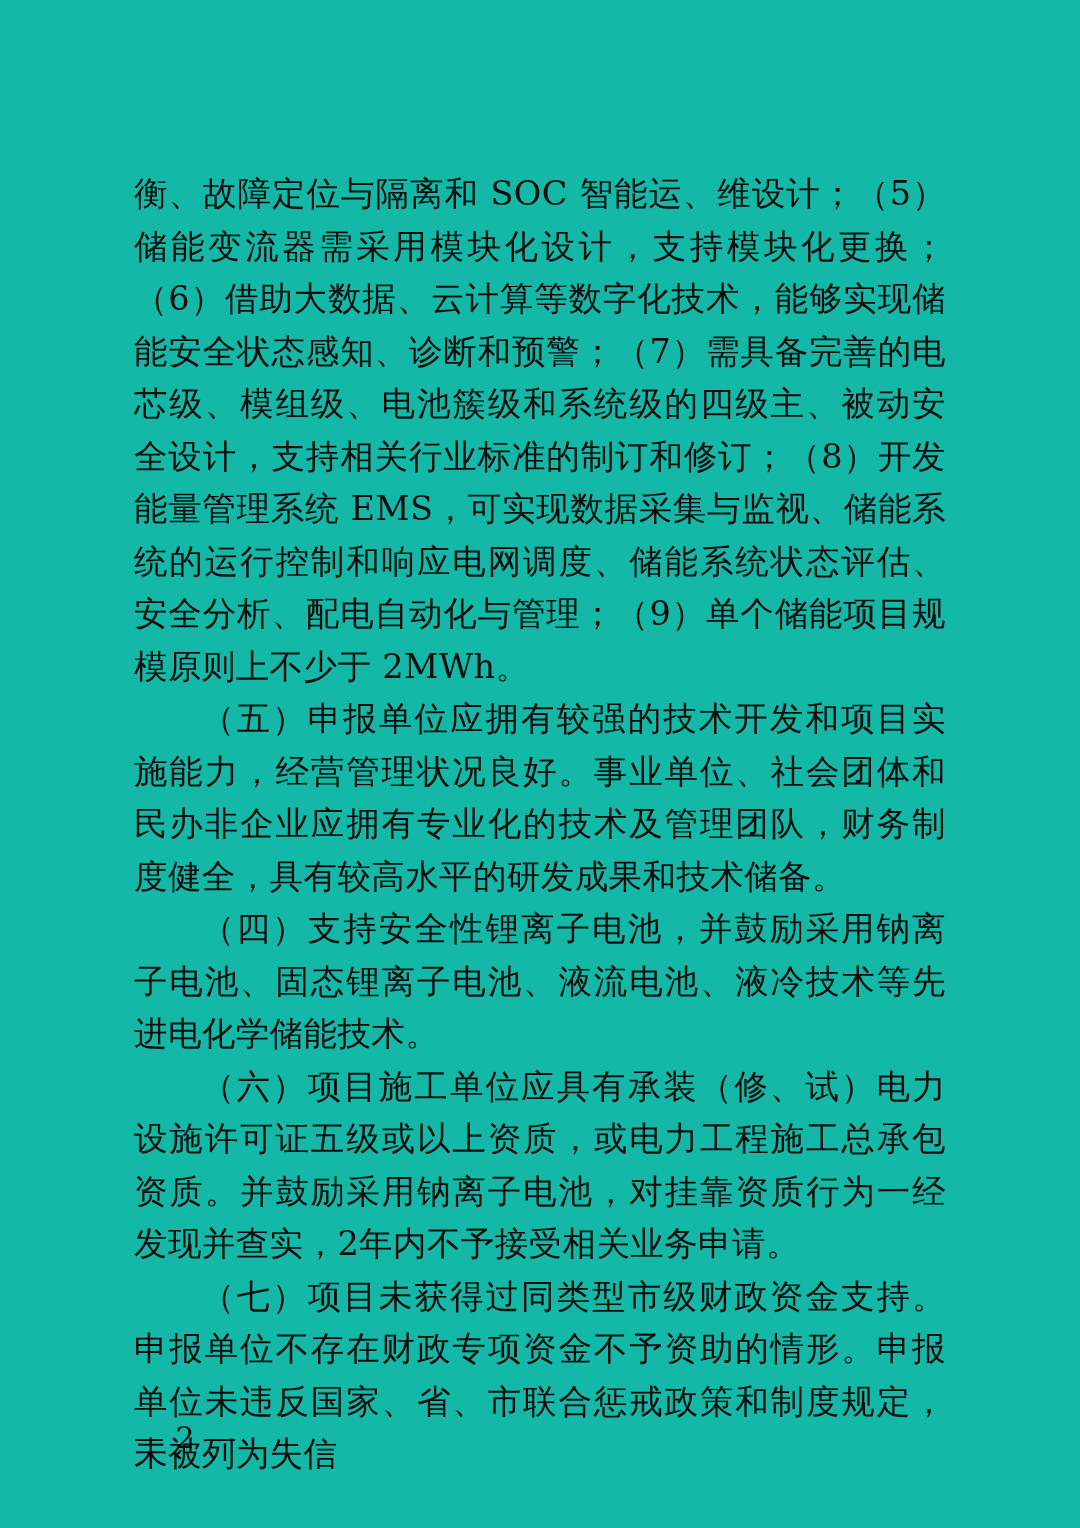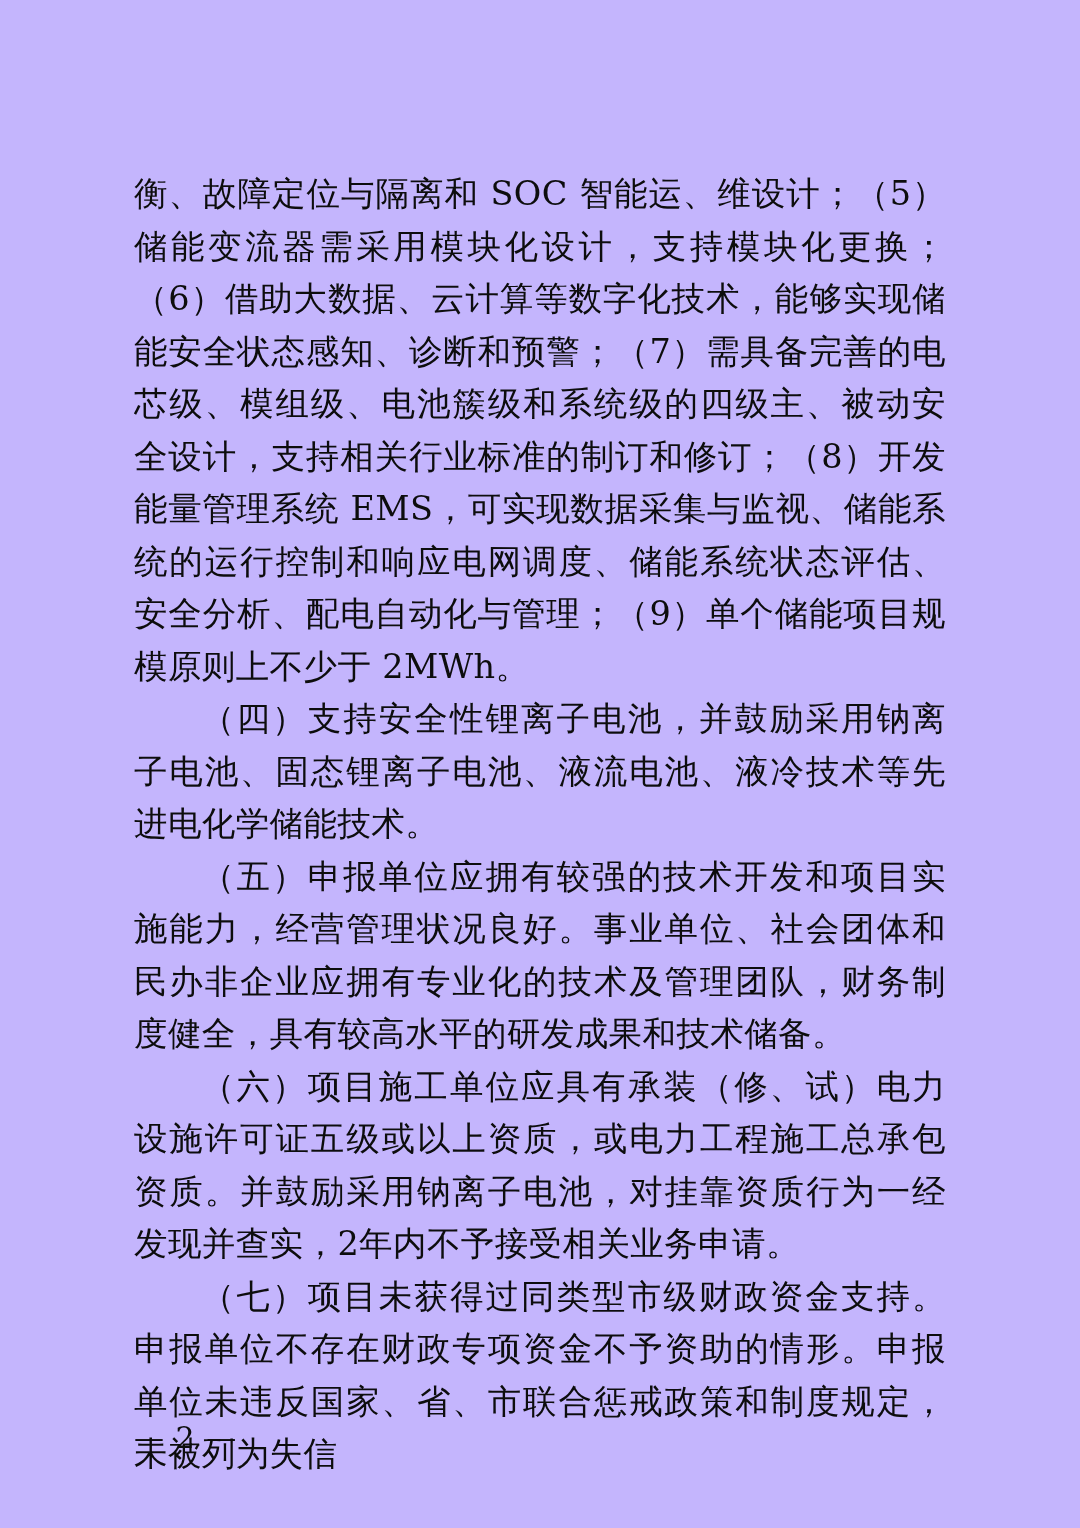--- a/index.html
+++ b/index.html
@@ -4,21 +4,21 @@
 <style>
   html, body {
     margin: 0;
     padding: 0;
     background: #ffffff;
   }
   .page {
     position: relative;
     width: 1080px;
     height: 1528px;
-    background: #c4b5fd;
+    background: #14b8a6;
     overflow: hidden;
     font-family: "DejaVu Serif", "Liberation Serif", serif;
     color: #0d0d0d;
   }
   .body-area {
     position: absolute;
     left: 134px;
     top: 168px;
     width: 812px;
   }
@@ -46,21 +46,21 @@
     letter-spacing: 1px;
   }
 </style>
 </head>
 <body>
 
 <div class="page">
 
   <div class="body-area">
     <p class="para">衡、故障定位与隔离和 SOC 智能运、维设计；（5）储能变流器需采用模块化设计，支持模块化更换；（6）借助大数据、云计算等数字化技术，能够实现储能安全状态感知、诊断和预警；（7）需具备完善的电芯级、模组级、电池簇级和系统级的四级主、被动安全设计，支持相关行业标准的制订和修订；（8）开发能量管理系统 EMS，可实现数据采集与监视、储能系统的运行控制和响应电网调度、储能系统状态评估、安全分析、配电自动化与管理；（9）单个储能项目规模原则上不少于 2MWh。</p>
+    <p class="para indent">（五）申报单位应拥有较强的技术开发和项目实施能力，经营管理状况良好。事业单位、社会团体和民办非企业应拥有专业化的技术及管理团队，财务制度健全，具有较高水平的研发成果和技术储备。</p>
     <p class="para indent">（四）支持安全性锂离子电池，并鼓励采用钠离子电池、固态锂离子电池、液流电池、液冷技术等先进电化学储能技术。</p>
-    <p class="para indent">（五）申报单位应拥有较强的技术开发和项目实施能力，经营管理状况良好。事业单位、社会团体和民办非企业应拥有专业化的技术及管理团队，财务制度健全，具有较高水平的研发成果和技术储备。</p>
     <p class="para indent">（六）项目施工单位应具有承装（修、试）电力设施许可证五级或以上资质，或电力工程施工总承包资质。并鼓励采用钠离子电池，对挂靠资质行为一经发现并查实，2年内不予接受相关业务申请。</p>
     <p class="para indent">（七）项目未获得过同类型市级财政资金支持。申报单位不存在财政专项资金不予资助的情形。申报单位未违反国家、省、市联合惩戒政策和制度规定，未被列为失信</p>
   </div>
 
   <div class="footer">— 2 —</div>
 
 </div>
 
 </body></html>

